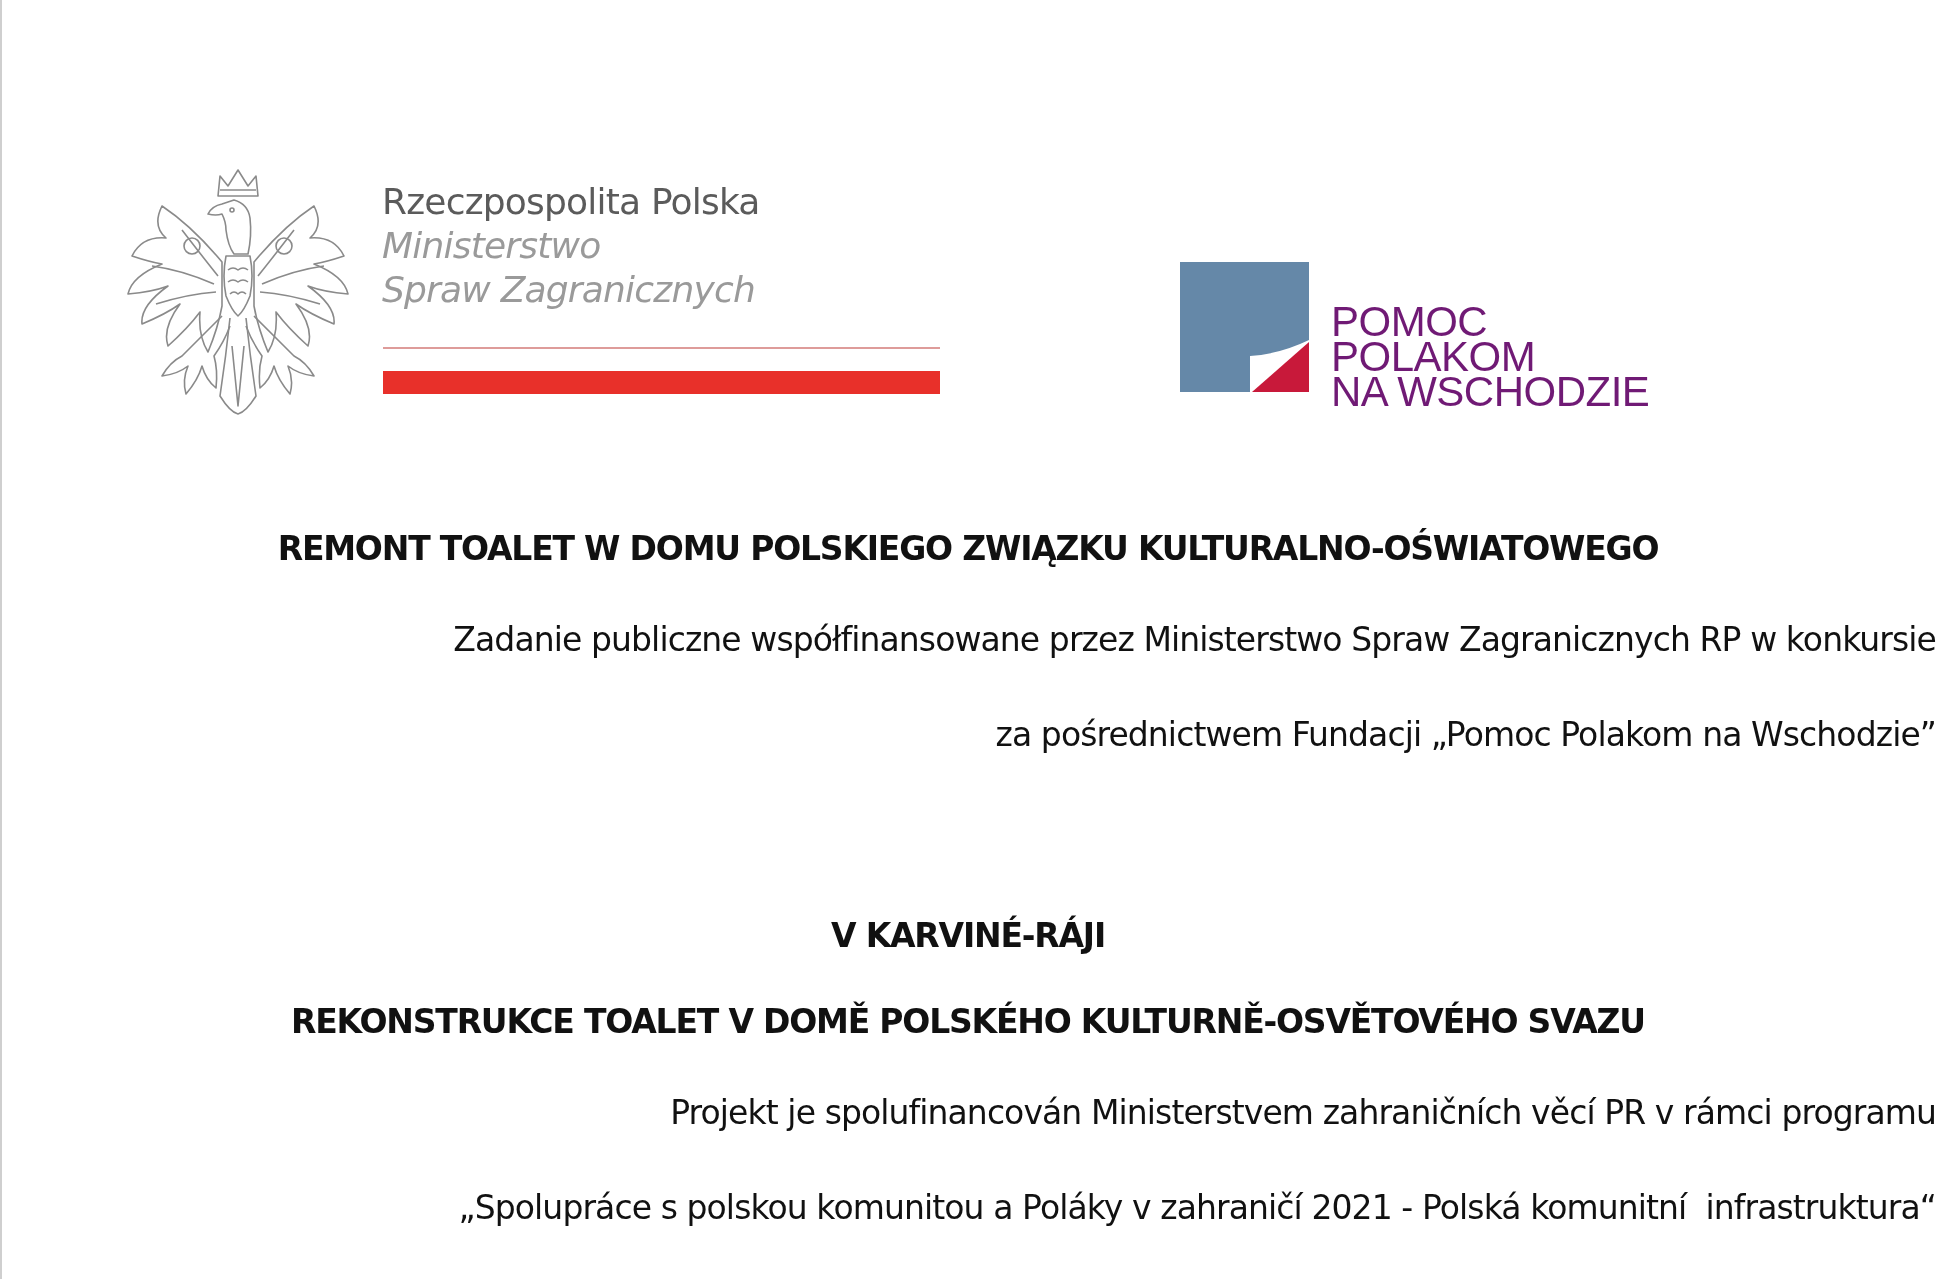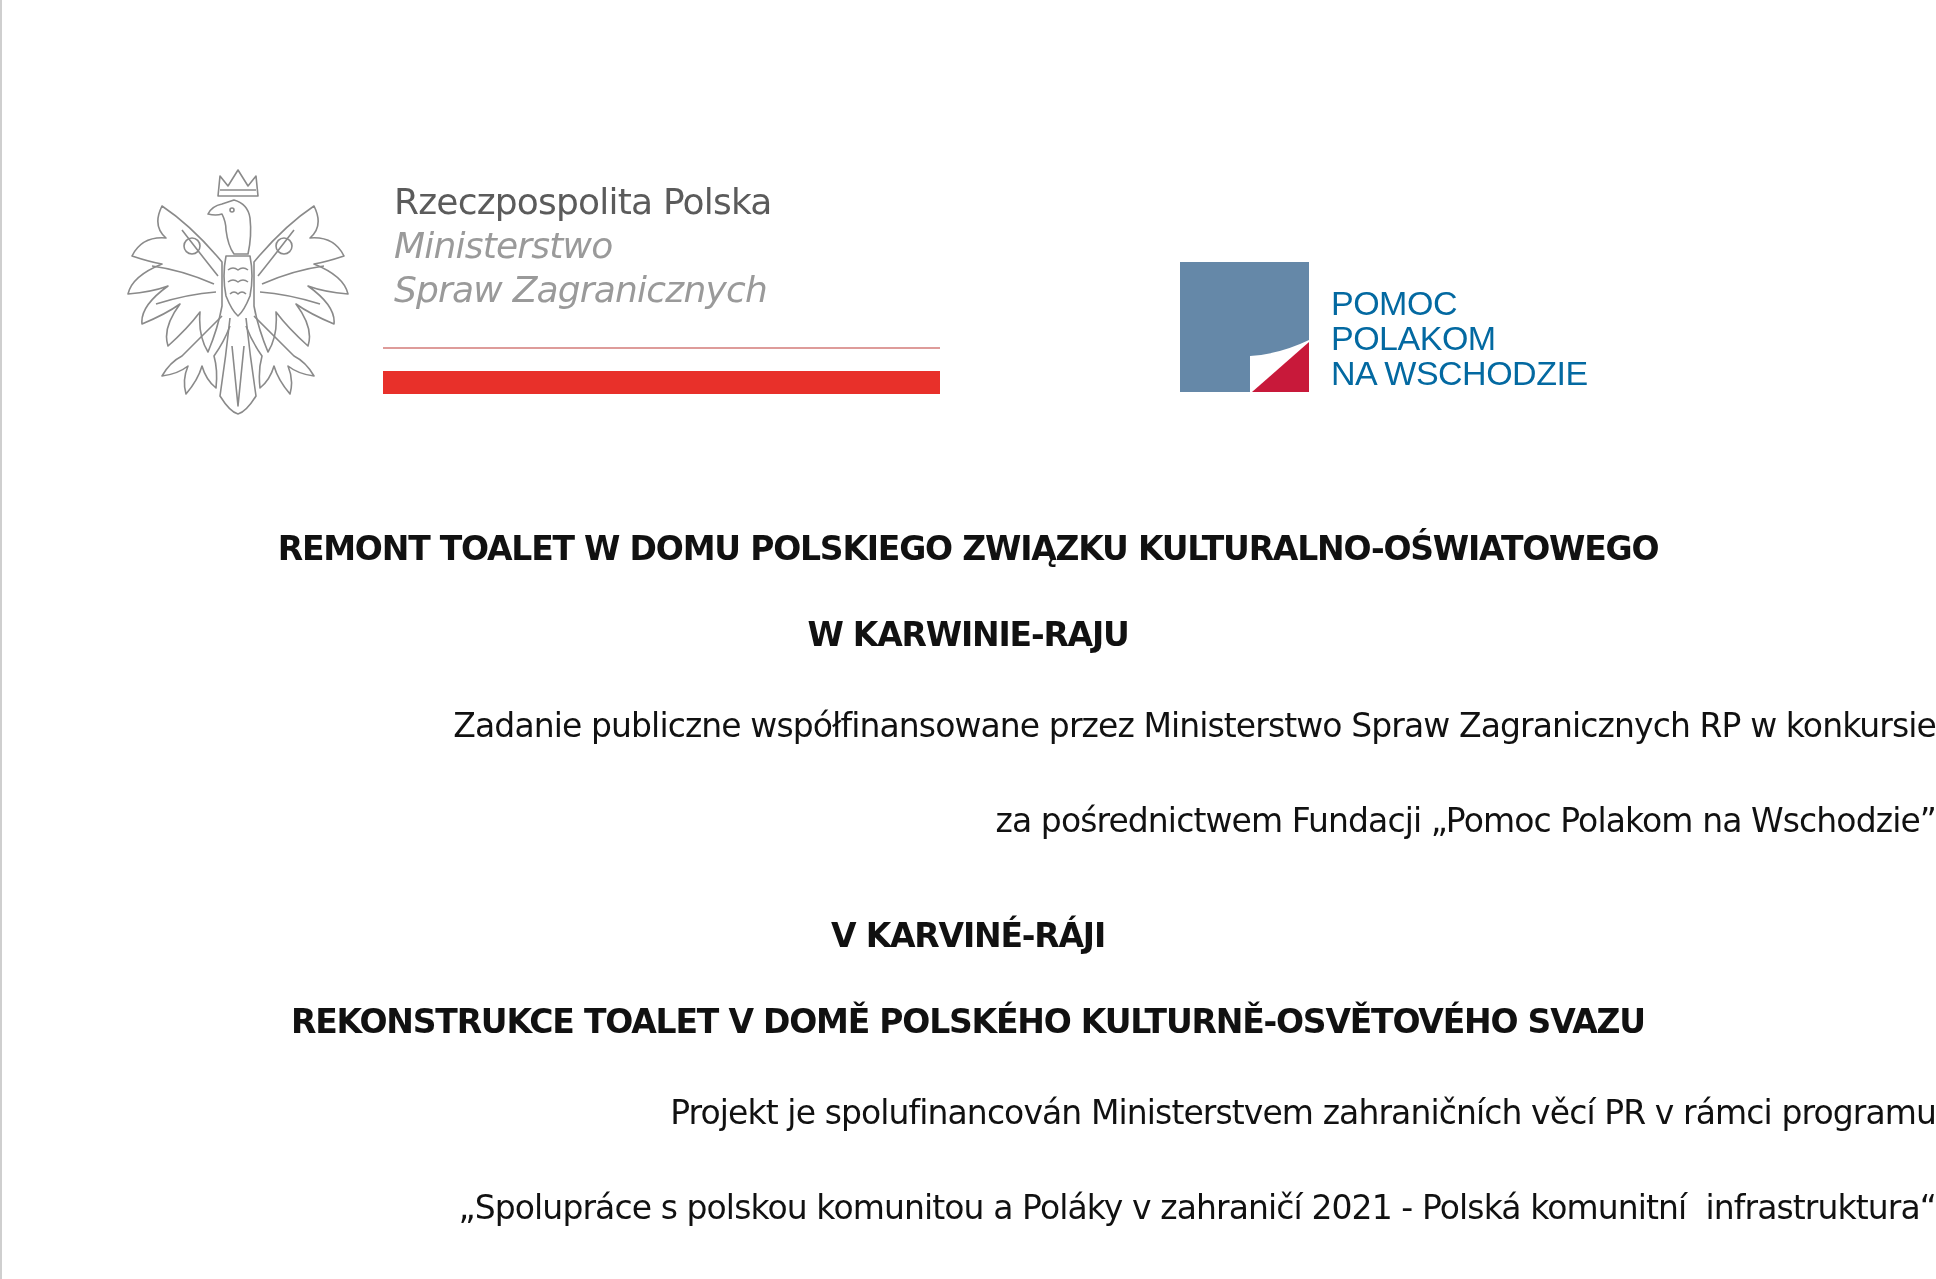--- a/index.html
+++ b/index.html
@@ -28,21 +28,20 @@
       width: 232px; height: 250px;
     }
     .msz-text {
       position: absolute;
       left: 382px; top: 180px;
       font-family: "DejaVu Sans", sans-serif;
       font-size: 36px;
       line-height: 44px;
       letter-spacing: -0.8px;
       white-space: nowrap;
-      margin-left: 12px;
     }
     .msz-line1 { color: #5b5b5b; }
     .msz-line2, .msz-line3 { color: #9a9a9a; font-style: italic; }
     .msz-thin-line {
       position: absolute;
       left: 383px; top: 347px;
       width: 557px; height: 2px;
       background: #de9c9a;
     }
     .msz-red-bar {
@@ -53,25 +52,25 @@
     }
 
     
     .ppnw-square {
       position: absolute;
       left: 1180px; top: 262px;
       width: 129px; height: 130px;
     }
     .ppnw-text {
       position: absolute;
-      left: 1331px; top: 286px;
+      left: 1331px; top: 304px;
       font-family: "Liberation Sans", sans-serif;
-      font-size: 34px;
+      font-size: 42px;
       line-height: 35px;
-      color: #0369a1;
+      color: #701a75;
       letter-spacing: -0.5px;
       white-space: nowrap;
     }
 
     
     .block {
       position: absolute;
       left: 0;
       width: 1936px;
       text-align: center;
@@ -149,21 +148,20 @@
   </svg>
   <div class="ppnw-text">
     <div>POMOC</div>
     <div>POLAKOM</div>
     <div>NA WSCHODZIE</div>
   </div>
 </div>
 
 <div class="block pl-block">
   <div class="heading">REMONT TOALET W DOMU POLSKIEGO ZWIĄZKU KULTURALNO-OŚWIATOWEGO</div>
-  <div class="heading">W KARWINIE-RAJU</div>
   <div class="body-line">Zadanie publiczne współfinansowane przez Ministerstwo Spraw Zagranicznych RP w konkursie</div>
   <div class="body-line">za pośrednictwem Fundacji „Pomoc Polakom na Wschodzie”</div>
 </div>
 
 <div class="block cz-block">
   <div class="heading">V KARVINÉ-RÁJI</div>
   <div class="heading">REKONSTRUKCE TOALET V DOMĚ POLSKÉHO KULTURNĚ-OSVĚTOVÉHO SVAZU</div>
   <div class="body-line">Projekt je spolufinancován Ministerstvem zahraničních věcí PR v rámci programu</div>
   <div class="body-line">„Spolupráce s polskou komunitou a Poláky v zahraničí 2021 - Polská komunitní  infrastruktura“</div>
   <div class="body-line">prostřednictvím nadace „Pomoc Polakom na Wschodzie“</div>

